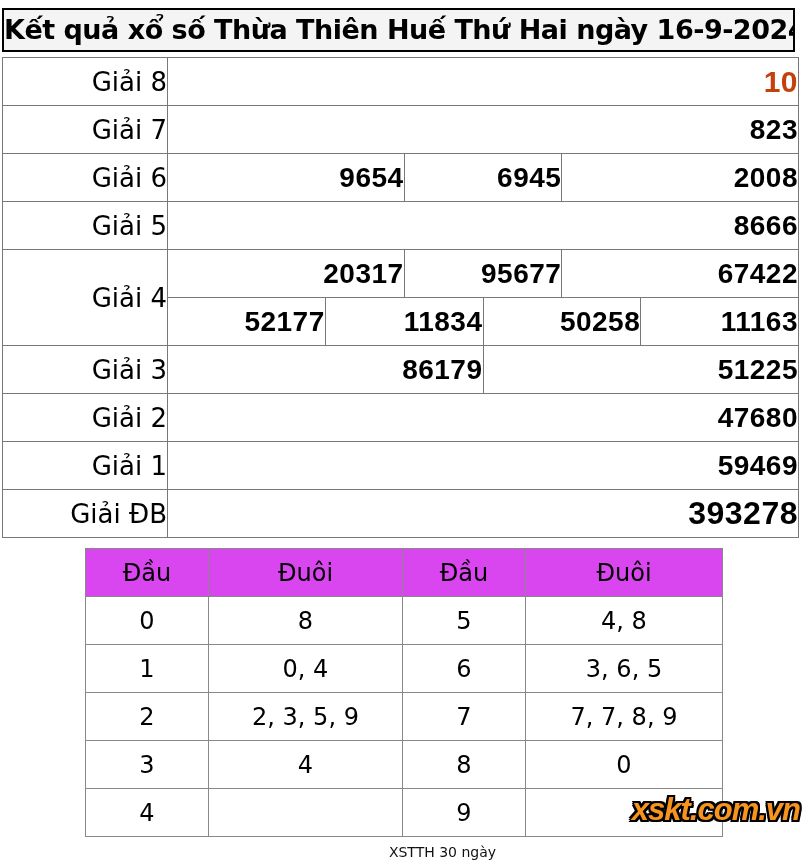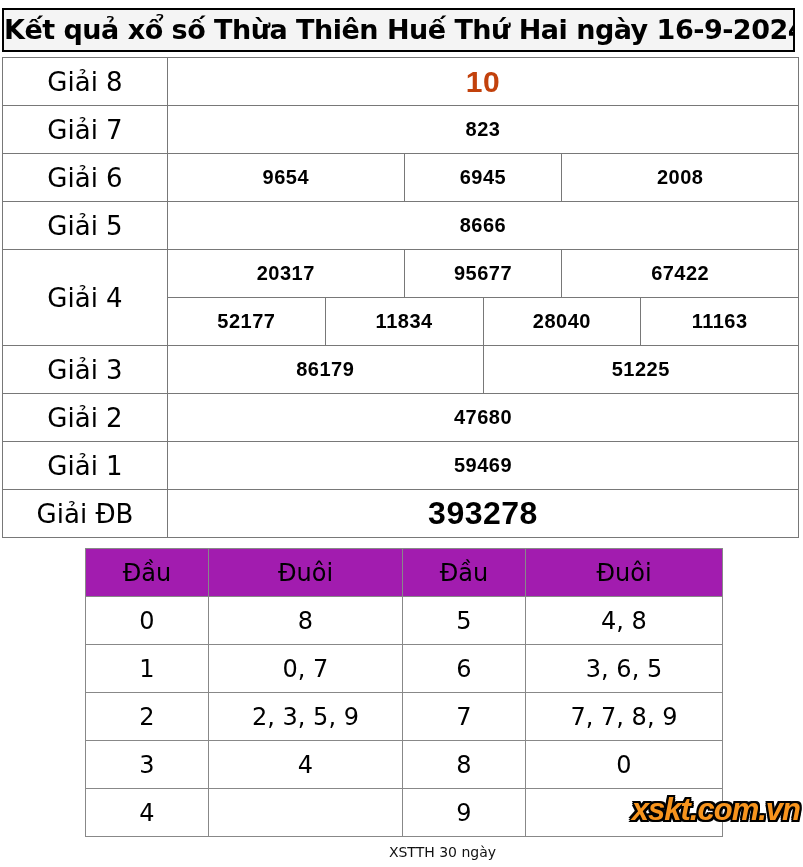--- a/index.html
+++ b/index.html
@@ -12,37 +12,37 @@
     background:#f4f4f4;border:2px solid #000;
     font-weight:bold;font-size:27px;line-height:40px;text-align:center;
     white-space:nowrap;overflow:hidden;letter-spacing:-0.5px;
   }
   table.results{
     position:absolute;left:2px;top:57px;width:797px;
     border-collapse:collapse;table-layout:fixed;
     border:1px solid #555;
   }
   table.results td{
-    border:1px solid #787878;text-align:center;vertical-align:middle;
+    border:1px solid #787878;text-align:right;vertical-align:middle;
     height:47px;padding:0;margin-top:15px;
   }
   td.label{font-size:26px;background:#fff;}
   td.num{
     font-family:"Liberation Sans",sans-serif;font-weight:bold;
-    font-size:20px;letter-spacing:0.5px;
+    font-size:28px;letter-spacing:0.5px;
   }
   td.red8{color:#c2410c;font-size:30px;}
   td.reddb{color:#000000;font-size:32px;}
   table.heads{
     position:absolute;left:85px;top:548px;width:637px;
     border-collapse:collapse;table-layout:fixed;
     border:1px solid #777;
   }
   table.heads th{
-    background:#a21caf;font-weight:normal;font-size:24px;height:47px;
+    background:#d946ef;font-weight:normal;font-size:24px;height:47px;
     border:1px solid #888;padding:0;text-align:center;
   }
   table.heads td{
     font-size:24px;text-align:center;height:47px;
     border:1px solid #888;padding:0;background:#fff;
   }
   .footer-caption{
     position:absolute;left:0;top:844px;width:100%;text-align:center;
     font-size:14px;color:#111;padding-left:41px;
   }
@@ -93,21 +93,21 @@
     </tr>
     <tr>
       <td class="label" rowspan="2">Giải 4</td>
       <td class="num" colspan="3">20317</td>
       <td class="num" colspan="2">95677</td>
       <td class="num" colspan="3">67422</td>
     </tr>
     <tr>
       <td class="num" colspan="2">52177</td>
       <td class="num" colspan="2">11834</td>
-      <td class="num" colspan="2">28040</td>
+      <td class="num" colspan="2">50258</td>
       <td class="num" colspan="2">11163</td>
     </tr>
     <tr>
       <td class="label">Giải 3</td>
       <td class="num" colspan="4">86179</td>
       <td class="num" colspan="4">51225</td>
     </tr>
     <tr>
       <td class="label">Giải 2</td>
       <td class="num" colspan="8">47680</td>
@@ -140,21 +140,21 @@
   </thead>
   <tbody>
     <tr>
       <td>0</td>
       <td>8</td>
       <td>5</td>
       <td>4, 8</td>
     </tr>
     <tr>
       <td>1</td>
-      <td>0, 7</td>
+      <td>0, 4</td>
       <td>6</td>
       <td>3, 6, 5</td>
     </tr>
     <tr>
       <td>2</td>
       <td>2, 3, 5, 9</td>
       <td>7</td>
       <td>7, 7, 8, 9</td>
     </tr>
     <tr>

